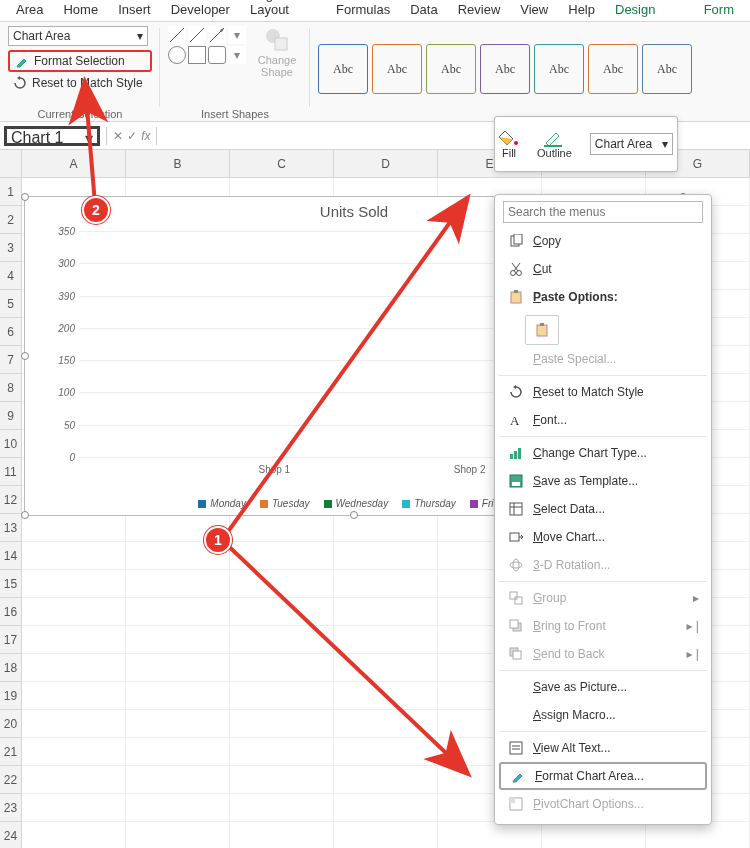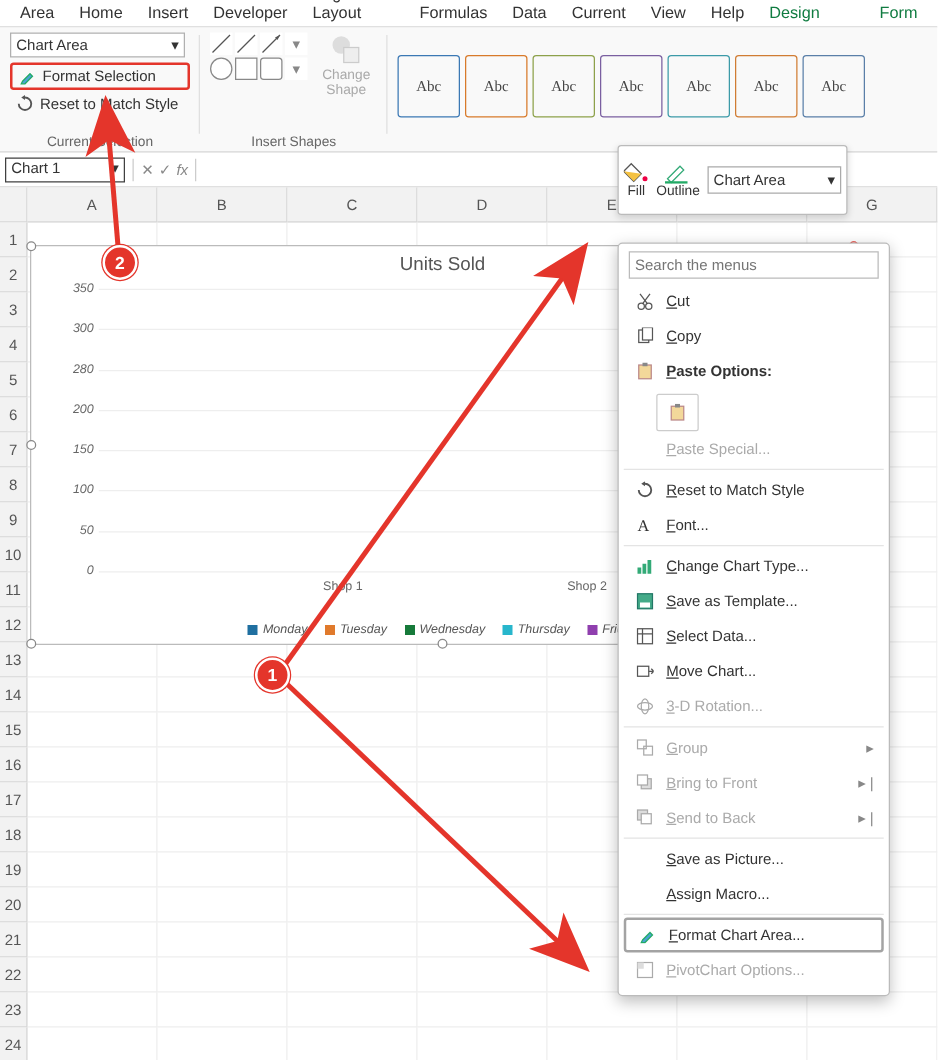--- a/index.html
+++ b/index.html
@@ -86,21 +86,21 @@
     width:50px; height:50px; border-radius:3px;
     display:flex; align-items:center; justify-content:center;
     font-size:12px; border:1px solid #aaa;
   }
   
   .formula-bar {
     display:flex; align-items:center;
     height:28px; border-bottom:1px solid #d6d6d6;
     padding-left:4px;
   }
-  .namebox { width:96px; height:20px; border:1px solid #404040; display:flex; align-items:flex-start; padding:0 4px; font-size:12px; }
+  .namebox { width:96px; height:20px; border:3px solid #404040; display:flex; align-items:flex-start; padding:0 4px; font-size:16px; }
   .fx-sep { width:1px; height:18px; background:#ccc; margin:0 6px;}
   .fx-icons { display:flex; gap:4px; color:#888; font-size:12px;}
   
   .sheet {
     position: relative;
     display: grid;
     grid-template-columns: 22px repeat(7, 104px);
     grid-auto-rows: 28px;
     font-size: 12px;
   }
@@ -129,21 +129,21 @@
     position:absolute; left:0; right:0; bottom:6px;
     display:flex; justify-content:center; gap:14px;
     font-size:10px; color:#555;
   }
   .legend span { display:flex; align-items:center; gap:4px;font-style:italic;}
   .sw { width:8px; height:8px; display:inline-block;}
   
   .mini-toolbar {
     position:absolute; left:494px; top:116px; width:184px; height:56px;
     background:#fff; border:1px solid #bbb; border-radius:3px;
-    display:flex; align-items:center; padding:4px; gap:6px;
+    display:flex; align-items:center; padding:4px; gap:18px;
     box-shadow:0 2px 6px rgba(0,0,0,0.15);
   }
   .mini-toolbar .col { display:flex; flex-direction:column; align-items:center; font-size:11px;}
   .mini-toolbar .sel {
     flex:1; height:22px; border:1px solid #aaa; display:flex; align-items:center;
     padding:0 4px; justify-content:space-between;
   }
   
   .ctx {
     position:absolute; left:494px; top:194px; width:218px;
@@ -182,21 +182,21 @@
 <body>
 
 <div class="ribbon-tabs" id="ribbon-tabs">
     <div class="tab">Area</div>
     <div class="tab">Home</div>
     <div class="tab">Insert</div>
     <div class="tab">Developer</div>
     <div class="tab">Page Layout</div>
     <div class="tab">Formulas</div>
     <div class="tab">Data</div>
-    <div class="tab">Current</div>
+    <div class="tab">Review</div>
     <div class="tab">View</div>
     <div class="tab">Help</div>
     <div class="tab active">Chart Design</div>
     <div class="tab active">Form</div>
   </div>
 
 <div class="ribbon-body">
   <div class="group" style="width:160px;">
     <div class="sel-dropdown">
       <span>Chart Area</span>
@@ -499,21 +499,21 @@
       <div class="ytick" style="top: 100%;">0</div>
       <div class="grid-line" style="top: 85.7143%;"></div>
       <div class="ytick" style="top: 85.7143%;">50</div>
       <div class="grid-line" style="top: 71.4286%;"></div>
       <div class="ytick" style="top: 71.4286%;">100</div>
       <div class="grid-line" style="top: 57.1429%;"></div>
       <div class="ytick" style="top: 57.1429%;">150</div>
       <div class="grid-line" style="top: 42.8571%;"></div>
       <div class="ytick" style="top: 42.8571%;">200</div>
       <div class="grid-line" style="top: 28.5714%;"></div>
-      <div class="ytick" style="top: 28.5714%;">280</div>
+      <div class="ytick" style="top: 28.5714%;">390</div>
       <div class="grid-line" style="top: 14.2857%;"></div>
       <div class="ytick" style="top: 14.2857%;">300</div>
       <div class="grid-line" style="top: 0%;"></div>
       <div class="ytick" style="top: 0%;">350</div>
       <div class="bars-group" style="left: calc(33.3333% - 67px);">
         <div class="bar" style="background: rgb(31, 111, 160); height: 37.1429%;"></div>
         <div class="bar" style="background: rgb(224, 122, 44); height: 70%;"></div>
         <div class="bar" style="background: rgb(22, 122, 58); height: 37.1429%;"></div>
         <div class="bar" style="background: rgb(40, 182, 204); height: 64.2857%;"></div>
         <div class="bar" style="background: rgb(143, 63, 174); height: 82.8571%;"></div>
@@ -557,35 +557,35 @@
     <span>Chart Area</span>
     <span>▾</span>
   </div>
 </div>
 
 <div class="ctx" id="ctx">
   <input type="text" placeholder="Search the menus" style="">
 <div class="item">
       <span class="ico">
         <svg width="14" height="14">
+          <rect x="2" y="2" width="8" height="10" fill="none" stroke="#555"></rect>
+          <rect x="5" y="0" width="8" height="10" fill="#fff" stroke="#555"></rect>
+        </svg>
+      </span>
+      <span><span style="text-decoration:underline">C</span>opy</span>
+    </div><div class="item">
+      <span class="ico">
+        <svg width="14" height="14">
           <circle cx="4" cy="11" r="2.5" fill="none" stroke="#555"></circle>
           <circle cx="10" cy="11" r="2.5" fill="none" stroke="#555"></circle>
           <line x1="5" y1="9" x2="11" y2="1" stroke="#555"></line>
           <line x1="9" y1="9" x2="3" y2="1" stroke="#555"></line>
         </svg>
       </span>
       <span><span style="text-decoration:underline">C</span>ut</span>
-    </div><div class="item">
-      <span class="ico">
-        <svg width="14" height="14">
-          <rect x="2" y="2" width="8" height="10" fill="none" stroke="#555"></rect>
-          <rect x="5" y="0" width="8" height="10" fill="#fff" stroke="#555"></rect>
-        </svg>
-      </span>
-      <span><span style="text-decoration:underline">C</span>opy</span>
     </div><div class="item">
       <span class="ico">
         <svg width="14" height="14">
           <rect x="2" y="2" width="10" height="11" fill="#f3d89a" stroke="#b88"></rect>
           <rect x="5" y="0" width="4" height="3" fill="#888"></rect>
         </svg>
       </span>
       <span style="font-weight: 600;"><span style="text-decoration:underline">P</span>aste Options:</span>
     </div><div class="paste-icon-box">
       <svg width="14" height="14">
@@ -678,21 +678,30 @@
         </svg>
       </span>
       <span><span style="text-decoration:underline">S</span>end to Back</span>
       <span class="chev">▸ |</span>
     </div><div class="divider"></div><div class="item">
       <span class="ico"></span>
       <span><span style="text-decoration:underline">S</span>ave as Picture...</span>
     </div><div class="item">
       <span class="ico"></span>
       <span><span style="text-decoration:underline">A</span>ssign Macro...</span>
-    </div><div class="divider"></div><div class="item framed">
+    </div><div class="divider"></div><div class="item">
+      <span class="ico">
+        <svg width="14" height="14">
+          <rect x="1" y="1" width="12" height="12" fill="none" stroke="#555"></rect>
+          <line x1="3" y1="5" x2="11" y2="5" stroke="#555"></line>
+          <line x1="3" y1="8" x2="11" y2="8" stroke="#555"></line>
+        </svg>
+      </span>
+      <span><span style="text-decoration:underline">V</span>iew Alt Text...</span>
+    </div><div class="item framed">
       <span class="ico">
         <svg width="14" height="14">
           <path d="M3 11 L9 5 L11 7 L5 13 L2 13 Z" fill="#4aa3d6" stroke="#2a6"></path>
         </svg>
       </span>
       <span><span style="text-decoration:underline">F</span>ormat Chart Area...</span>
     </div><div class="item disabled">
       <span class="ico">
         <svg width="14" height="14">
           <rect x="1" y="1" width="12" height="12" fill="none" stroke="#aaa"></rect>

